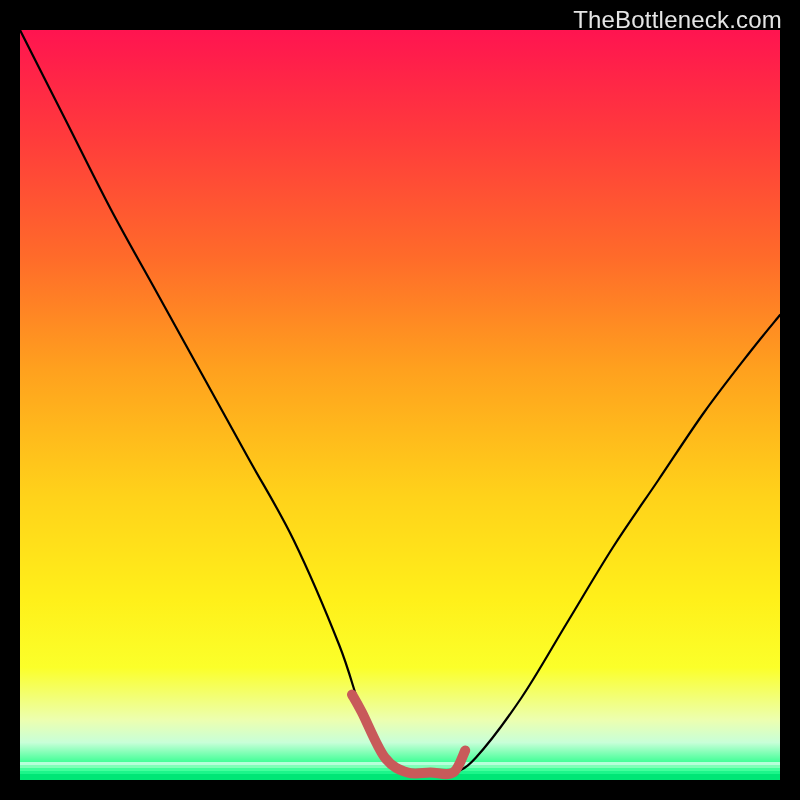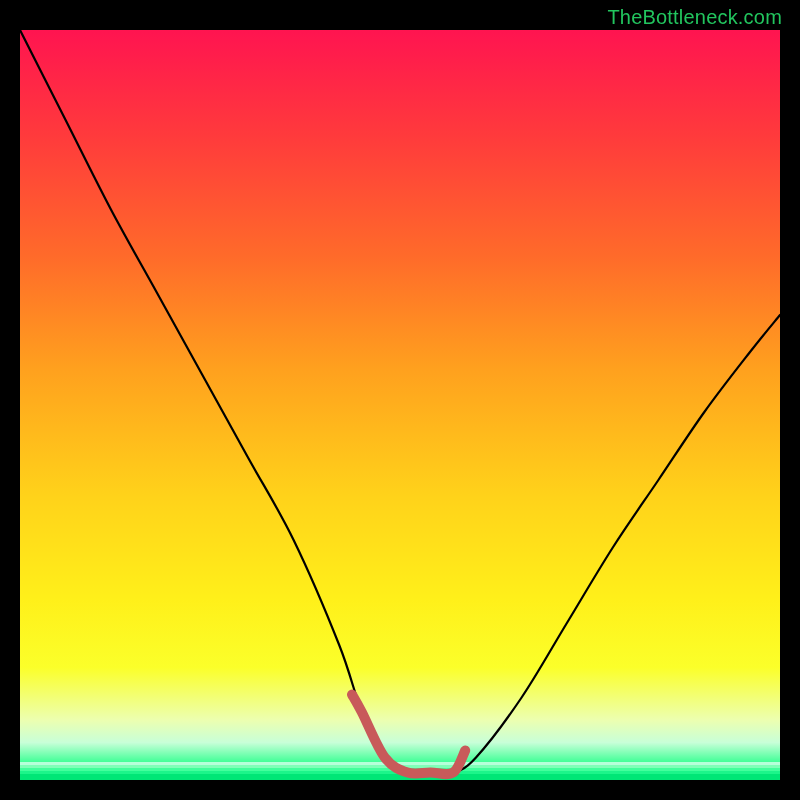--- a/index.html
+++ b/index.html
@@ -45,23 +45,23 @@
     width: 100%;
   }
   .gb-row {
     height: 3px;
     width: 100%;
   }
   .watermark {
     position: absolute;
     top: 6px;
     right: 18px;
-    font-size: 20px;
+    font-size: 24px;
     font-weight: 400;
-    color: #22c55e;
+    color: #e5e5e5;
     letter-spacing: 0.2px;
   }
   svg.curve {
     position: absolute;
     left: 0;
     top: 0;
     width: 100%;
     height: 100%;
   }
 </style>

